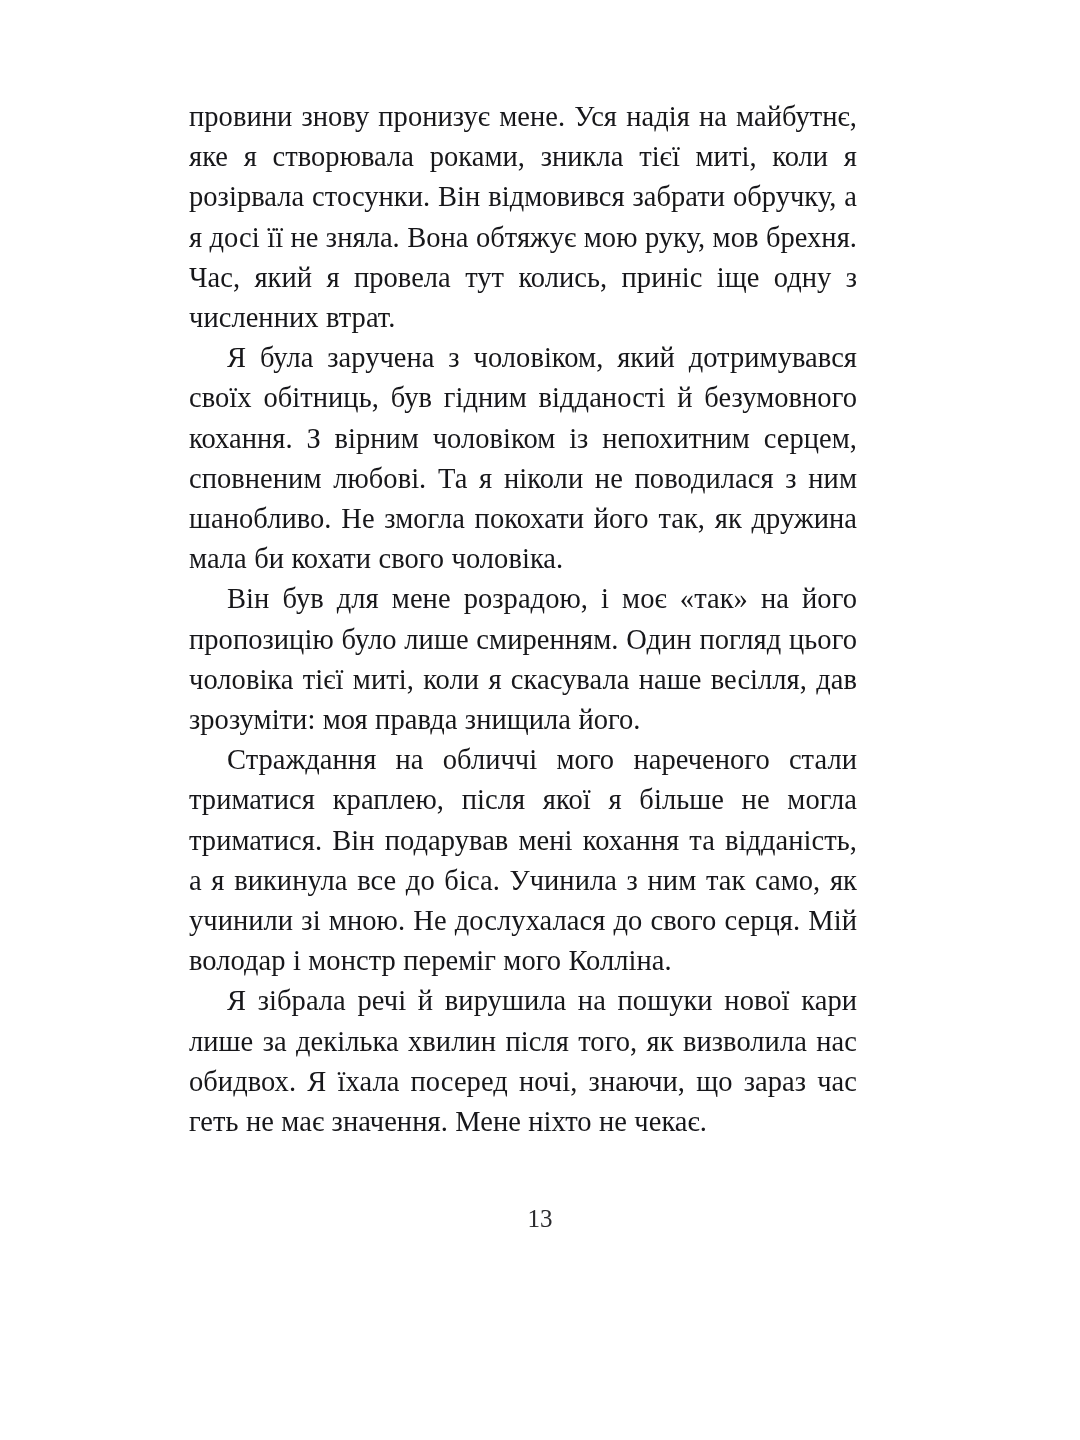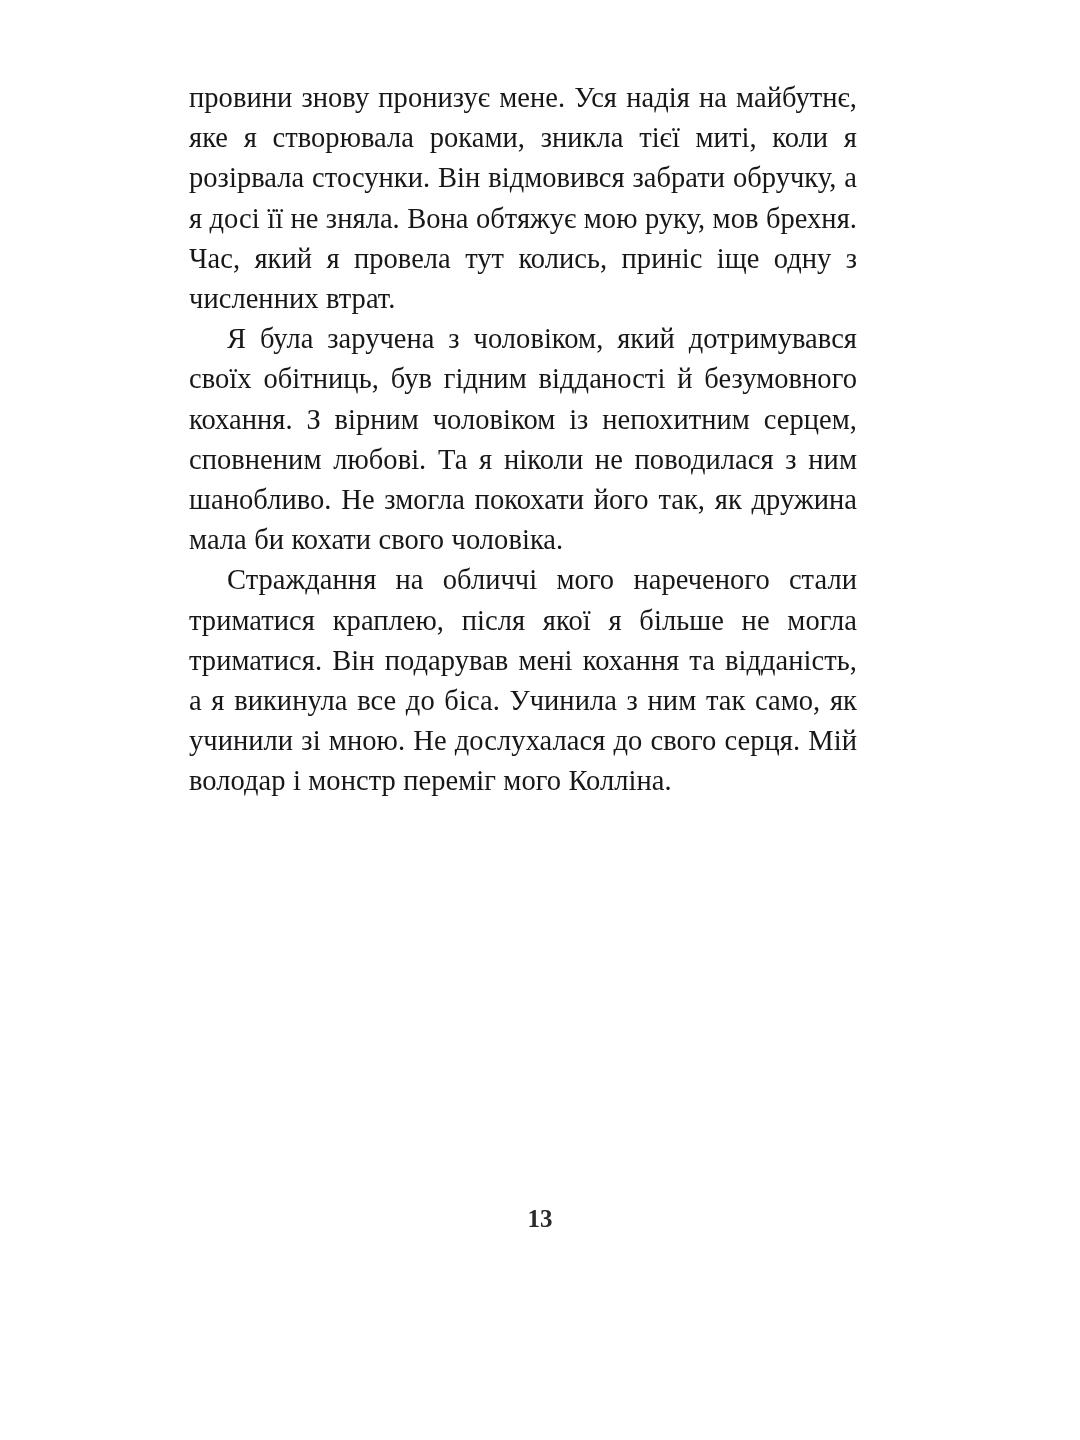--- a/index.html
+++ b/index.html
@@ -39,46 +39,48 @@
     text-justify: inter-word;
     font-size: 28.5px;
     line-height: 40.2px;
     letter-spacing: 0.05px;
     word-spacing: 0.2px;
     -webkit-font-smoothing: antialiased;
   }
 
   .para.first {
     text-indent: 0;
+    margin-top: 19px;
   }
 
   
   .para.continues {
     text-align-last: justify;
   }
 
   .folio {
     position: absolute;
     left: 0;
     top: 1204px;
     width: 1080px;
     text-align: center;
     font-size: 25px;
     line-height: 30px;
     color: #2a2a2d;
     font-family: "Liberation Serif", "DejaVu Serif", serif;
-    font-weight: bold;
   }
 </style>
 </head>
 <body>
 
 <div class="page">
 
   <div class="text-column">
     <p class="para first">провини знову пронизує мене. Уся надія на майбутнє, яке я створювала роками, зникла тієї миті, коли я розірвала стосунки. Він відмовився забрати обручку, а я досі її не зняла. Вона обтяжує мою руку, мов брехня. Час, який я провела тут колись, приніс іще одну з численних втрат.</p>
     <p class="para">Я була заручена з чоловіком, який дотримувався своїх обітниць, був гідним відданості й безумовного кохання. З вірним чоловіком із непохитним серцем, сповненим любові. Та я ніколи не поводилася з ним шанобливо. Не змогла покохати його так, як дружина мала би кохати свого чоловіка.</p>
+    <p class="para">Він був для мене розрадою, і моє «так» на його пропозицію було лише смиренням. Один погляд цього чоловіка тієї миті, коли я скасувала наше весілля, дав зрозуміти: моя правда знищила його.</p>
     <p class="para">Страждання на обличчі мого нареченого стали триматися краплею, після якої я більше не могла триматися. Він подарував мені кохання та відданість, а я викинула все до біса. Учинила з ним так само, як учинили зі мною. Не дослухалася до свого серця. Мій володар і монстр переміг мого Колліна.</p>
+    <p class="para">Я зібрала речі й вирушила на пошуки нової кари лише за декілька хвилин після того, як визволила нас обидвох. Я їхала посеред ночі, знаючи, що зараз час геть не має значення. Мене ніхто не чекає.</p>
   </div>
 
   <div class="folio">13</div>
 
 </div>
 
 </body></html>

